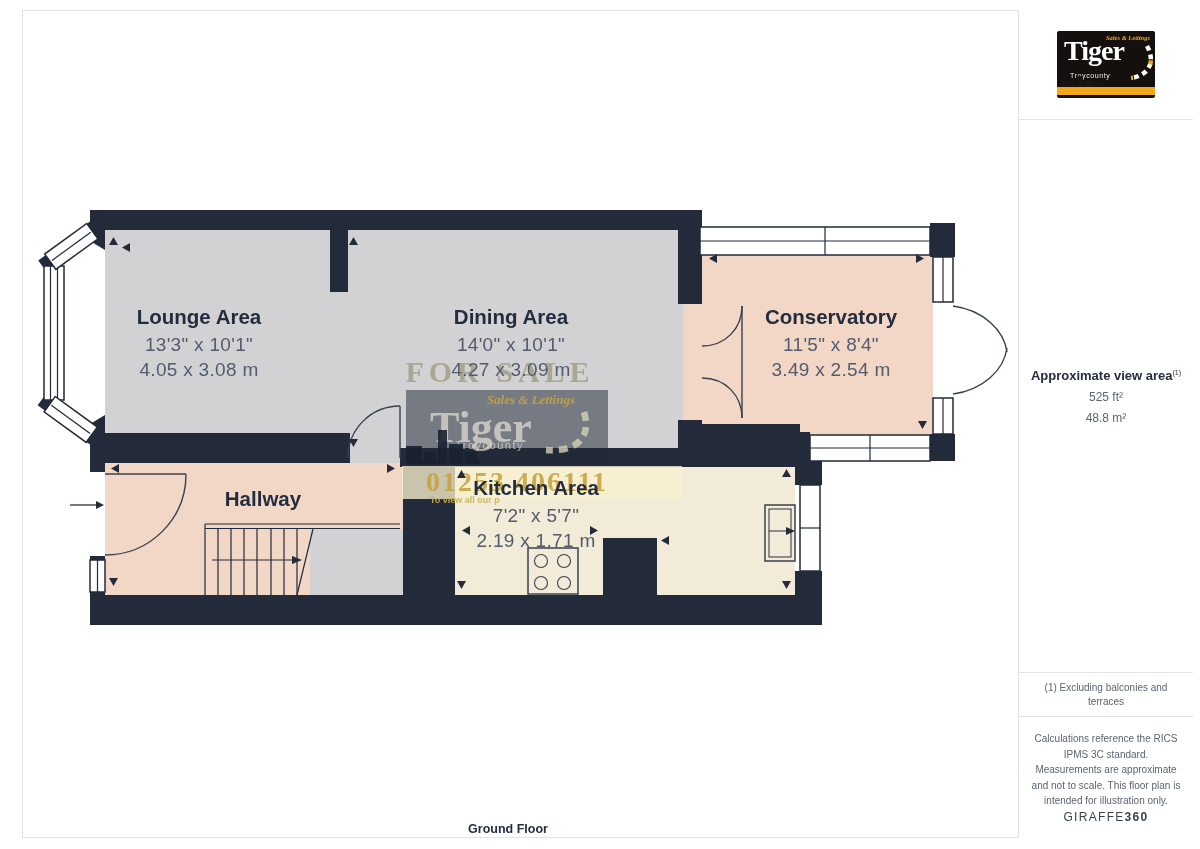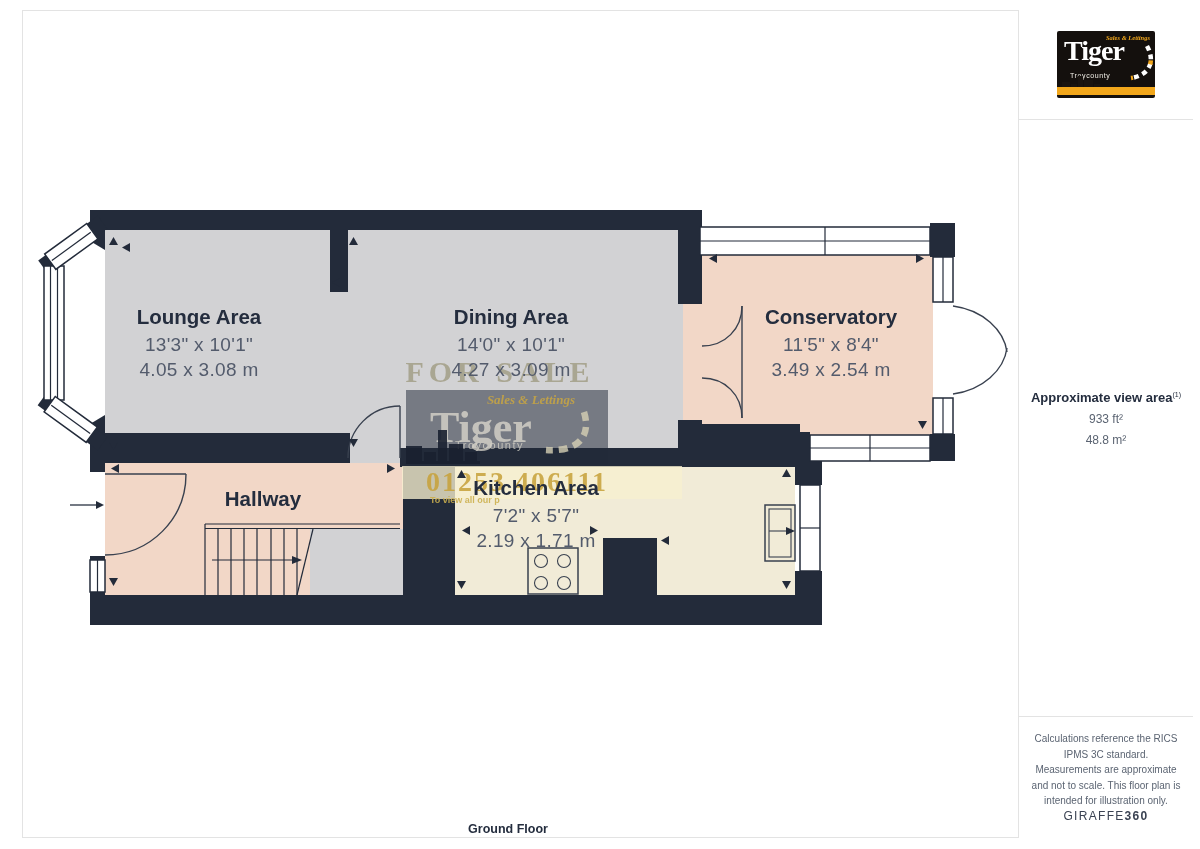--- a/index.html
+++ b/index.html
@@ -32,21 +32,21 @@
   .fin{fill:none;stroke:#39414f;stroke-width:1.1}
   .arr{fill:var(--wall)}
 
   
   .sidebar{position:absolute;left:1018px;top:10px;width:175px;height:828px;border-left:1px solid var(--line);display:flex;flex-direction:column;background:#fff}
   .sec{border-bottom:1px solid var(--line)}
   .sec-logo{height:110px;display:flex;align-items:center;justify-content:center}
   .sec-area{flex:1;display:flex;flex-direction:column;align-items:center;justify-content:center;text-align:center}
   .sec-note{min-height:44px;display:flex;align-items:center;justify-content:center;text-align:center;
             font-size:10px;color:var(--muted);padding:6px 14px;line-height:1.4}
-  .sec-disc{border-bottom:none;height:121px;display:flex;flex-direction:column;
+  .sec-disc{border-bottom:none;height:121px;display:flex;flex-direction:column;justify-content:space-between;
             align-items:center;padding:14px 12px;text-align:center}
   .disc{font-size:10px;line-height:1.55;color:var(--muted)}
   .credit{font-size:12px;letter-spacing:1.3px;color:#3a4252}
   .credit b{font-weight:700}
   .area-label{font-size:13px;font-weight:700;color:var(--ink)}
   .area-label sup{font-size:7px;font-weight:400}
   .area-val{font-size:12px;color:var(--muted);margin-top:7px}
 
   
   .logo{position:relative;width:98px;height:67px;background:#14100d;border-radius:2px;overflow:hidden}
@@ -284,24 +284,25 @@
             <rect x="22" y="6" width="9" height="10"></rect>
             <rect x="32" y="10" width="6" height="6"></rect>
           </g>
         </svg>
         <div class="bar"></div>
       </div>
     </div>
 
     <div class="sec sec-area">
       <div class="area-label"><span>Approximate view area</span><sup>(1)</sup></div>
-      <div class="area-val">933 ft²</div>
+      <div class="area-val">525 ft²</div>
       <div class="area-val">48.8 m²</div>
     </div>
 
+    <div class="sec sec-note">(1) Excluding balconies and terraces</div>
 
     <div class="sec sec-disc">
       <p class="disc">Calculations reference the RICS IPMS 3C standard. Measurements are approximate and not to scale. This floor plan is intended for illustration only.</p>
       <div class="credit"><span>GIRAFFE</span><b>360</b></div>
     </div>
   </aside>
 
 </div>
 
 </body></html>

